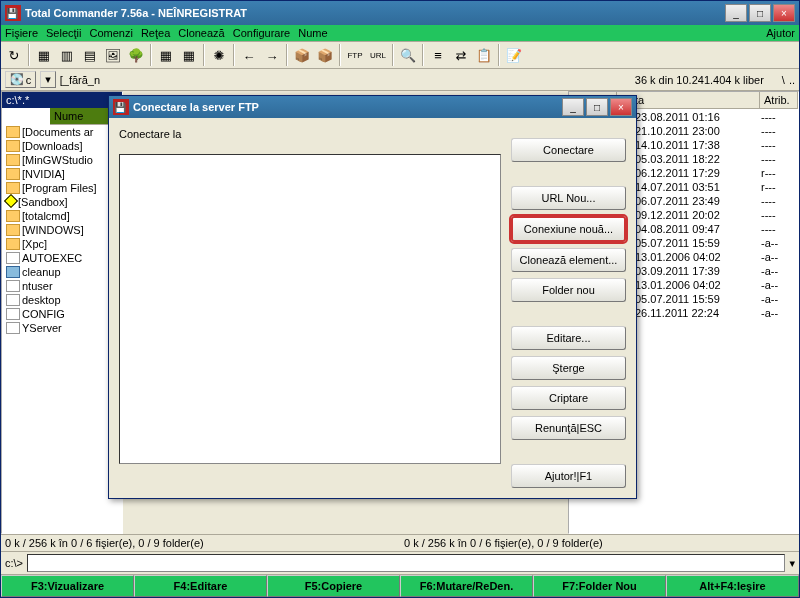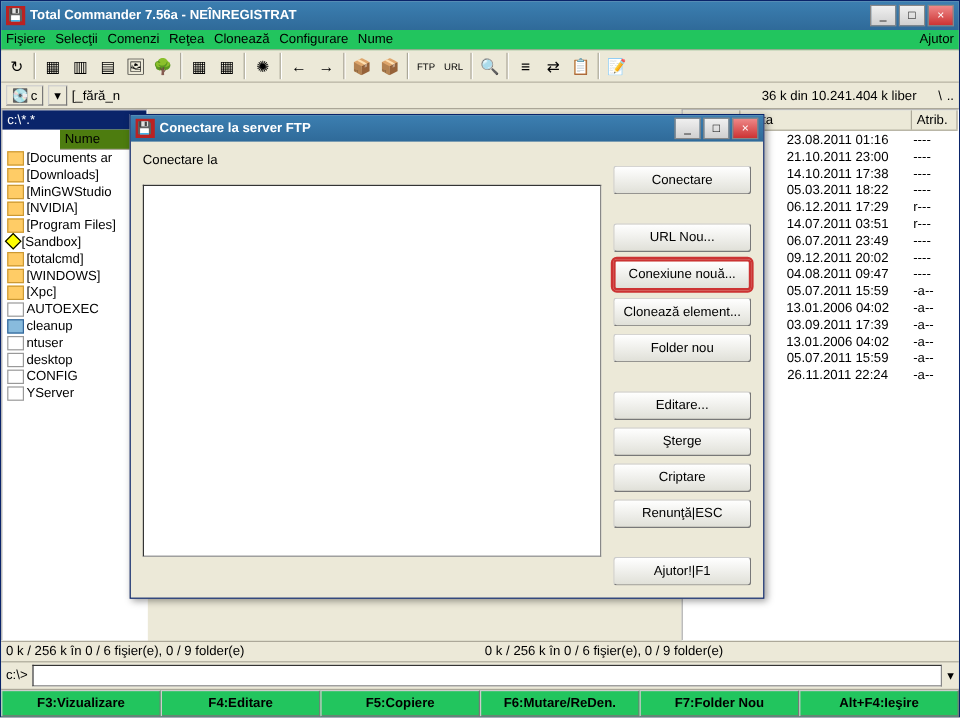--- a/index.html
+++ b/index.html
@@ -33,21 +33,21 @@
 .row { display:flex; padding:1px 4px; gap:2px; }
 .fico { width:14px; height:12px; background:#fc6; border:1px solid #c93; display:inline-block; }
 .fico.file { background:#fff; border:1px solid #999; }
 .fico.exe { background:#8bd; border:1px solid #369; }
 .row .n { flex:1; white-space:nowrap; overflow:hidden; }
 
 .right-cols { display:flex; background:#ece9d8; border-bottom:1px solid #aca899; }
 .rfl { flex:1; overflow:auto; padding:1px 0; }
 .rrow { display:flex; padding:1px 2px; font-size:11px; }
 .rrow .sz { width:60px; text-align:right; }
-.rrow .dt { width:130px; padding-left:4px;text-align:center; }
+.rrow .dt { width:130px; padding-left:4px; }
 .rrow .at { width:35px; }
 
 .status { background:#ece9d8; padding:2px 4px; border-top:1px solid #aca899; }
 .cmd-row { display:flex; background:#ece9d8; padding:2px 4px; align-items:center; gap:4px; border-top:1px solid #aca899;}
 .cmd-input { flex:1; border:1px inset #888; padding:2px; }
 .fkeys { display:flex; border-top:1px solid #aca899; }
 .fkey { flex:1; text-align:center; padding:4px 2px; border:1px outset #ccc; background:#22c55e; cursor:pointer; font-weight:bold; }
 
 
 .dialog { position:absolute; top:95px; left:108px; width:529px; border:1px solid #0a246a; background:#ece9d8; box-shadow:2px 2px 6px rgba(0,0,0,0.4); }

